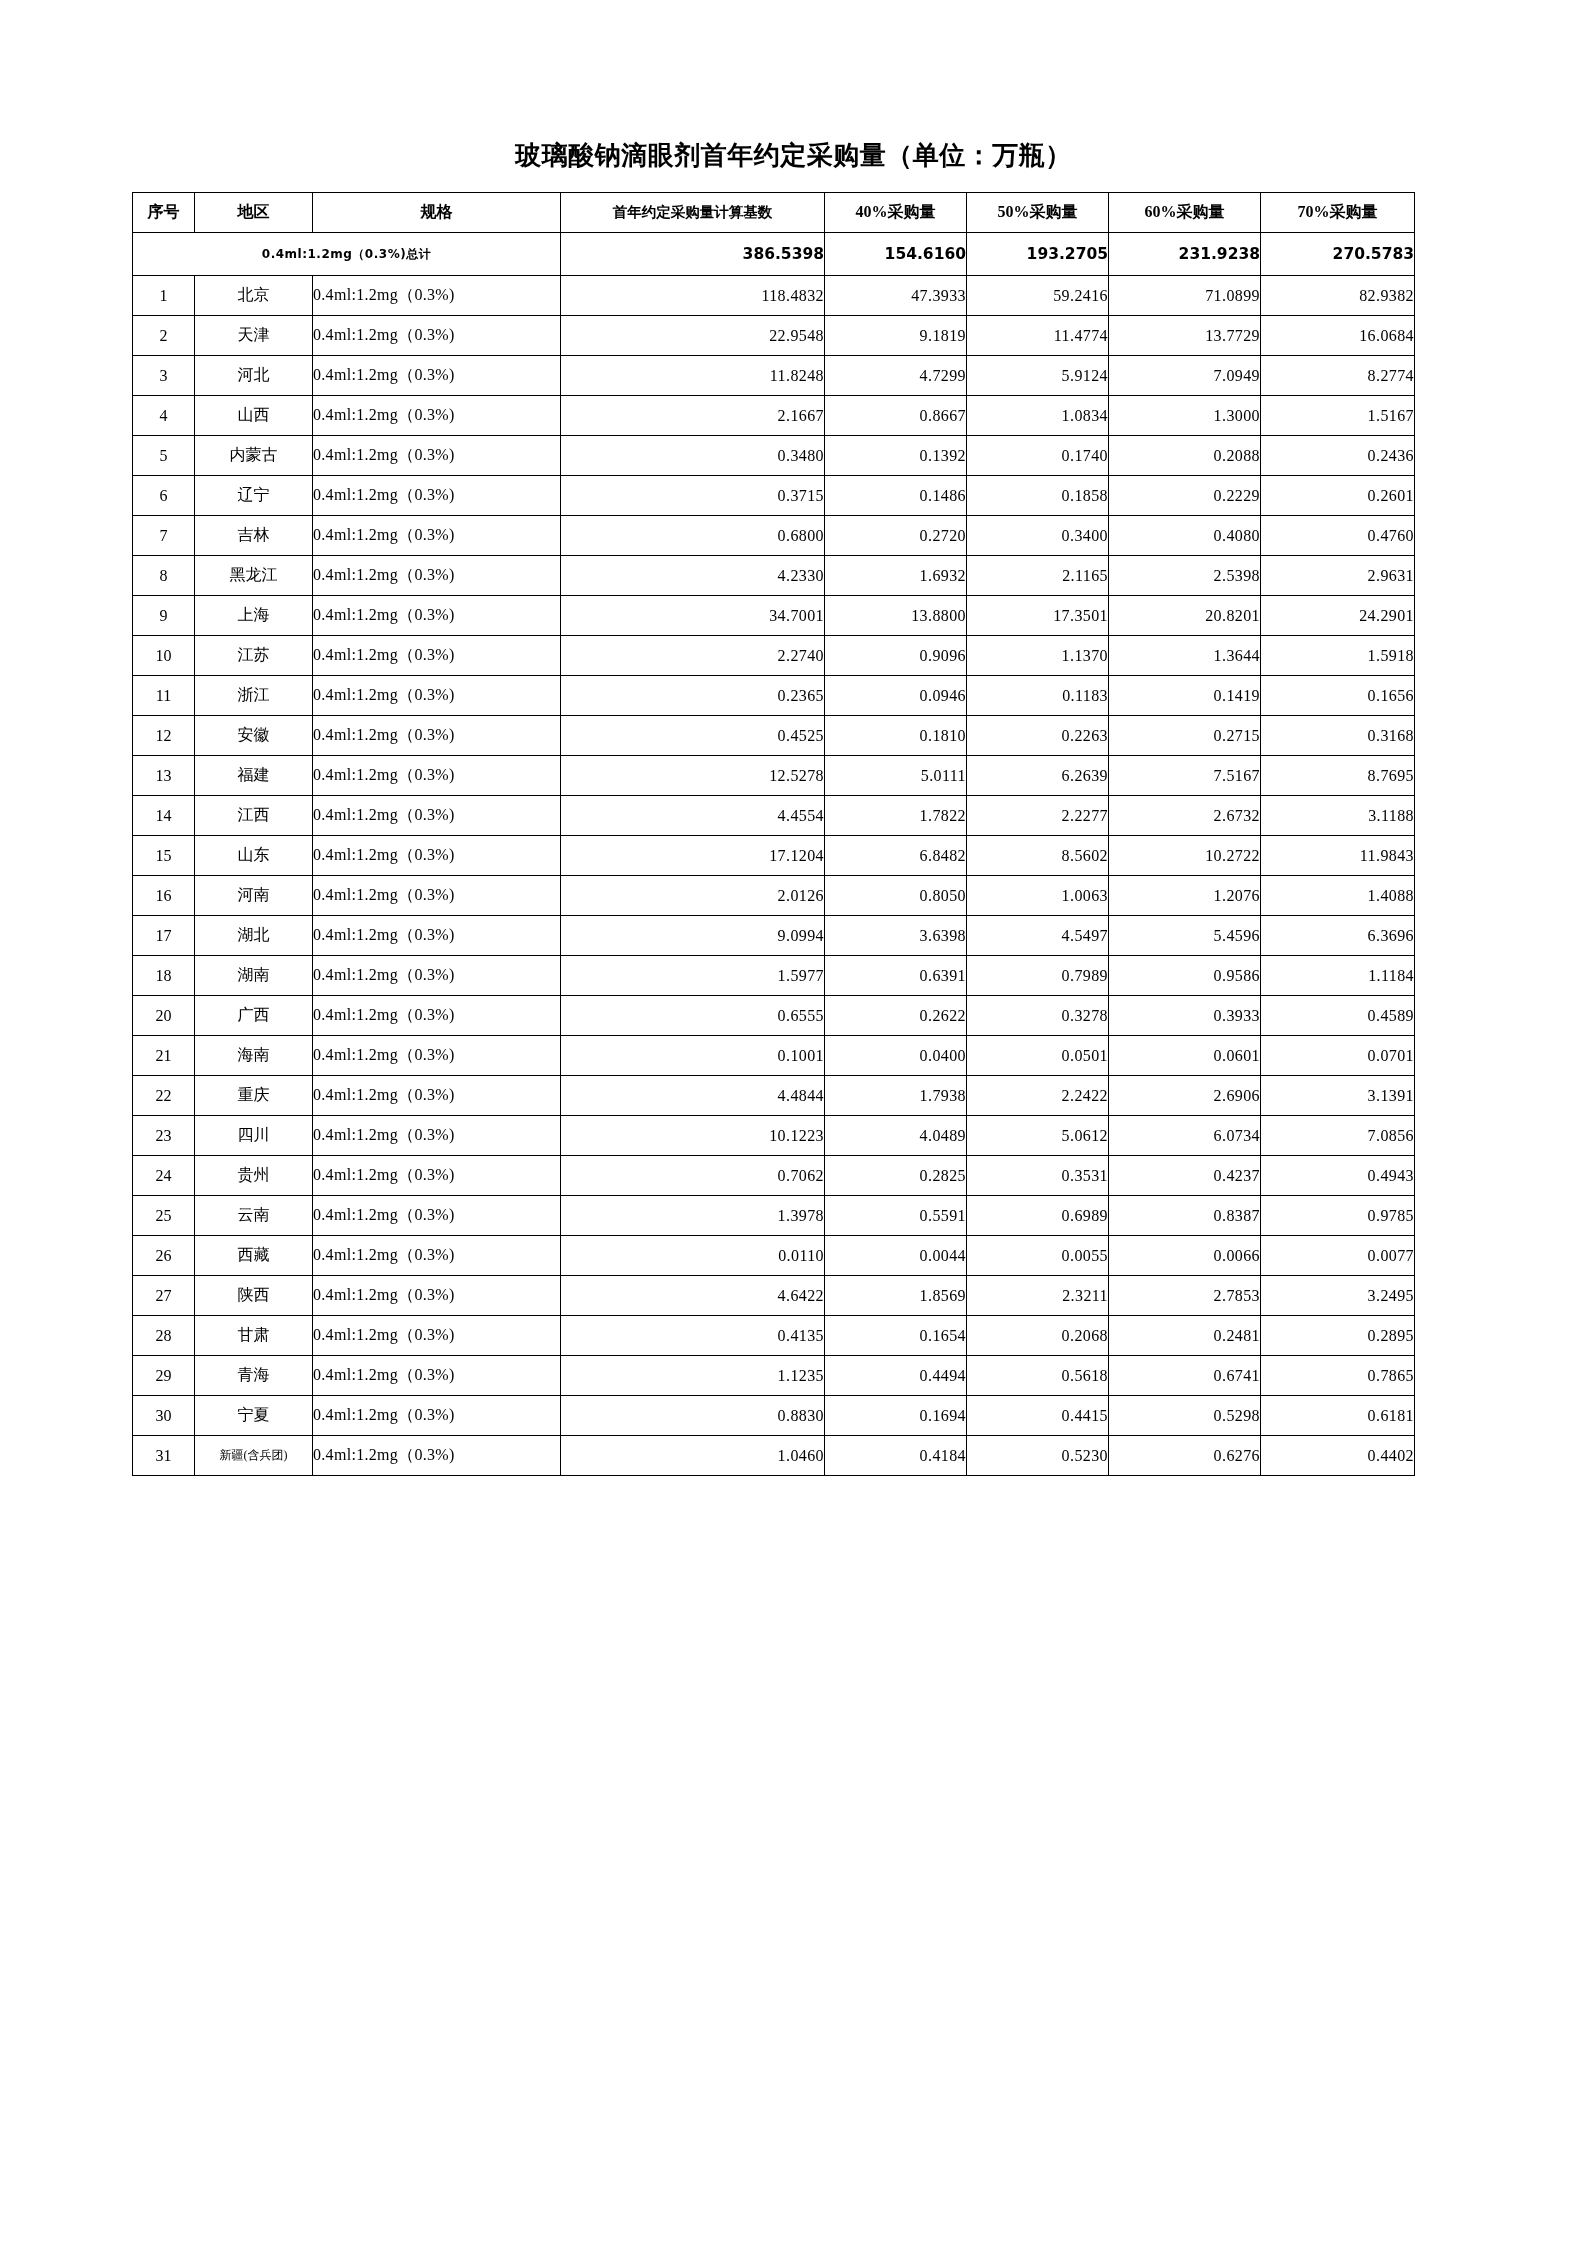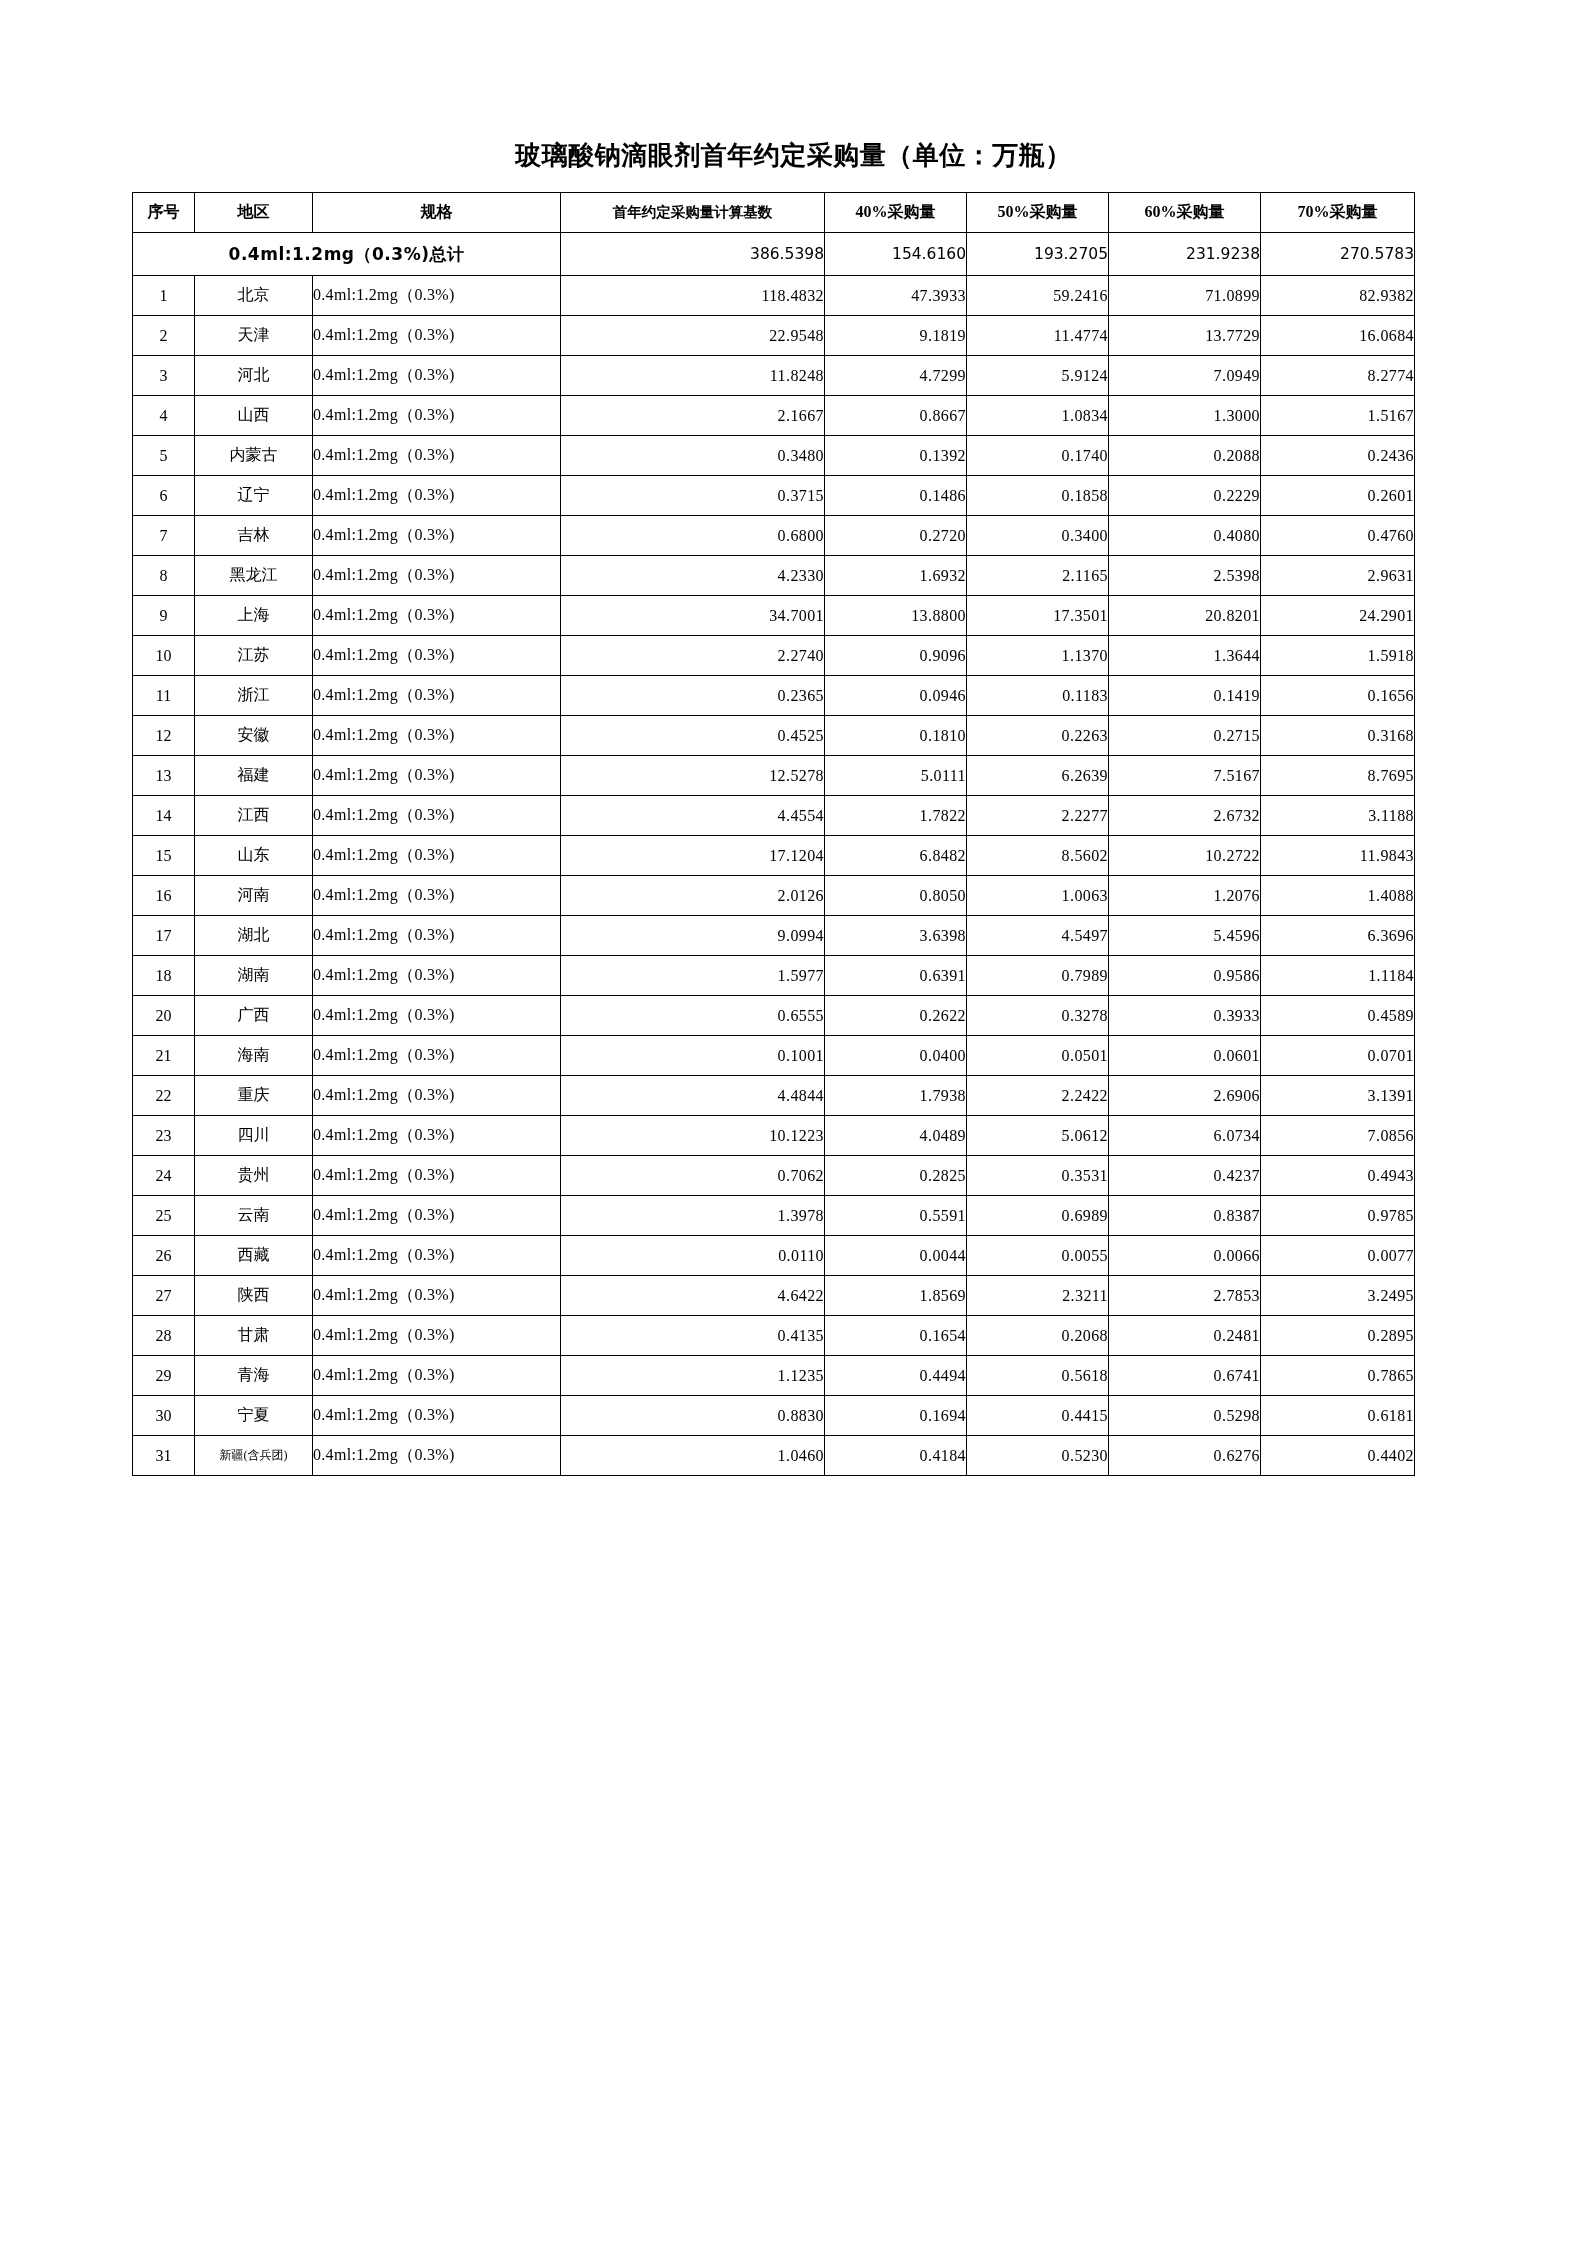--- a/index.html
+++ b/index.html
@@ -63,37 +63,37 @@
     font-size: 15px;
     letter-spacing: 0px;
     margin-left: 44px;
   }
   thead td.hdr-base {
     font-size: 14.5px;
   }
   tr.total-row td {
     font-family: "DejaVu Sans", sans-serif;
     font-weight: bold;
-    font-size: 17px;
+    font-size: 12px;
     height: 42px;
   }
   tr.total-row td.total-label {
     text-align: center;
     letter-spacing: 0.5px;
   }
   td.num {
     text-align: right;
     padding-right: 14px;
     font-family: "Liberation Serif", serif;
     font-size: 16.5px;
     letter-spacing: 0.4px;
   }
   tr.total-row td.num {
     font-family: "DejaVu Sans", sans-serif;
-    font-weight: normal;
+    font-weight: bold;
     font-size: 15.5px;
     letter-spacing: 0px;
   }
   td.idx {
     text-align: center;
     font-size: 15px;
   }
   td.area {
     text-align: center;
     font-size: 15.5px;

